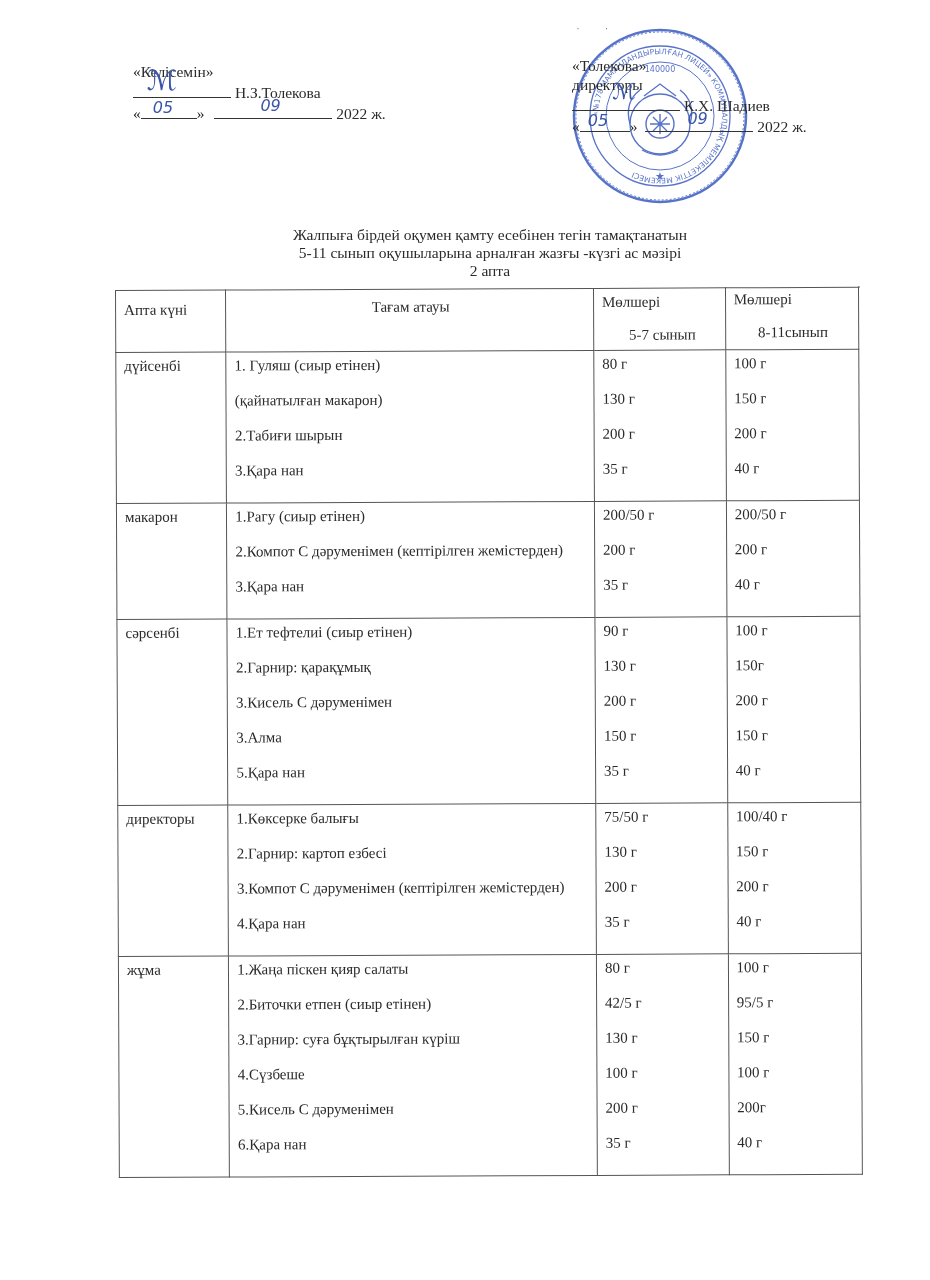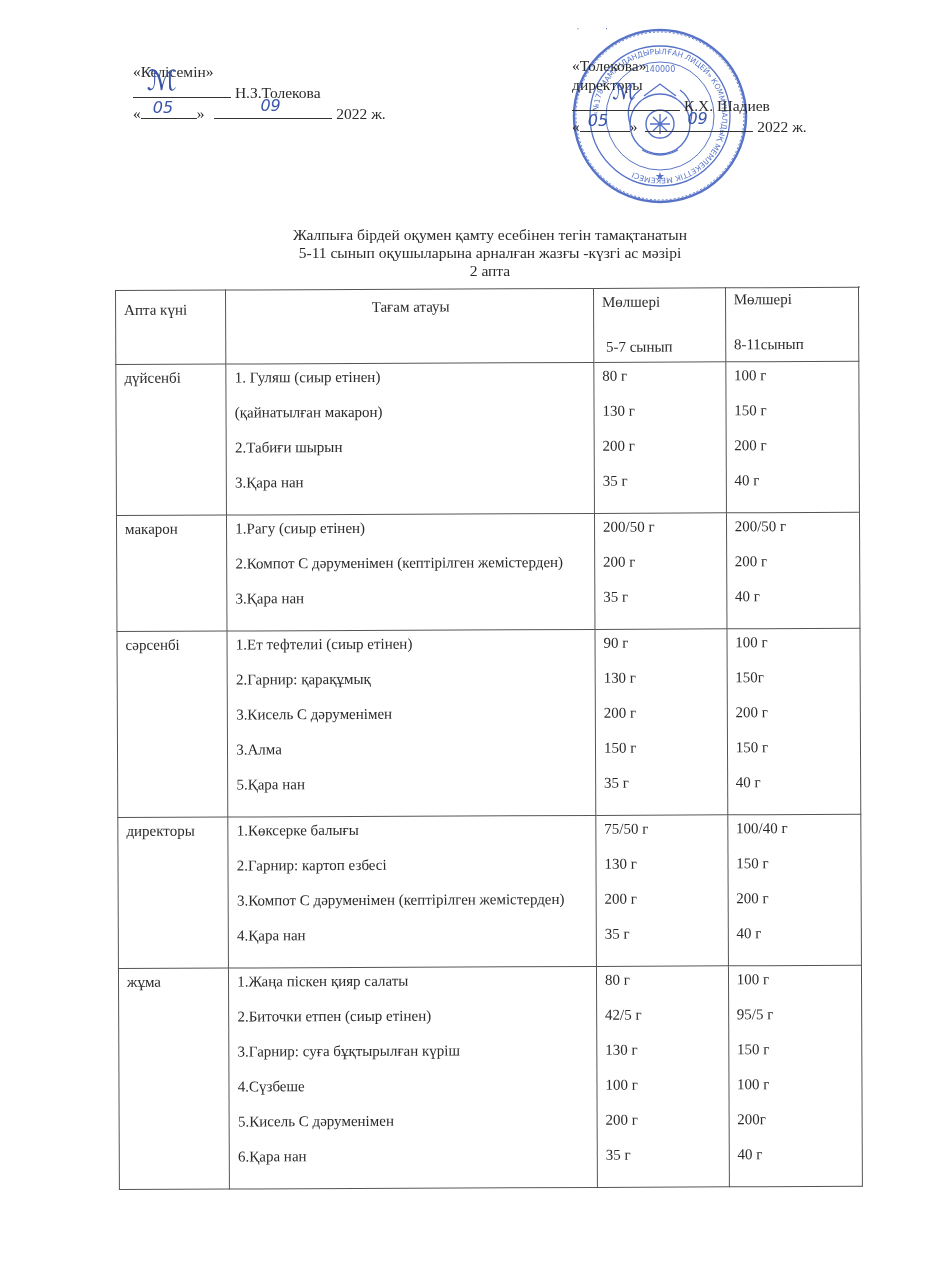--- a/index.html
+++ b/index.html
@@ -41,21 +41,21 @@
   table.menu td {
     border: 1.3px solid #555; vertical-align: top; padding: 4px 6px 6px 8px;
   }
   .col-day { width: 96px; }
   .col-dish { width: 360px; }
   .col-a { width: 118px; }
   .col-b { width: 120px; }
   .hdr-dish { text-align: center; padding-top: 8px !important; }
   .hdr-day { padding-top: 10px !important; }
   .hdr-line { display: block; }
-  .hdr-line + .hdr-line { margin-top: 27px; }
+  .hdr-line + .hdr-line { margin-top: 15px; text-align: center; }
   .item { display: block; margin-bottom: 17px; }
   .item:last-child { margin-bottom: 2px; }
   .qty { display: block; margin-bottom: 17px; }
   .dot { position: absolute; width: 2px; height: 2px; background: #999; border-radius: 1px; }
 </style>
 </head>
 <body>
 
 <div class="approve-left">
   <div class="line">«Келісемін»</div>

